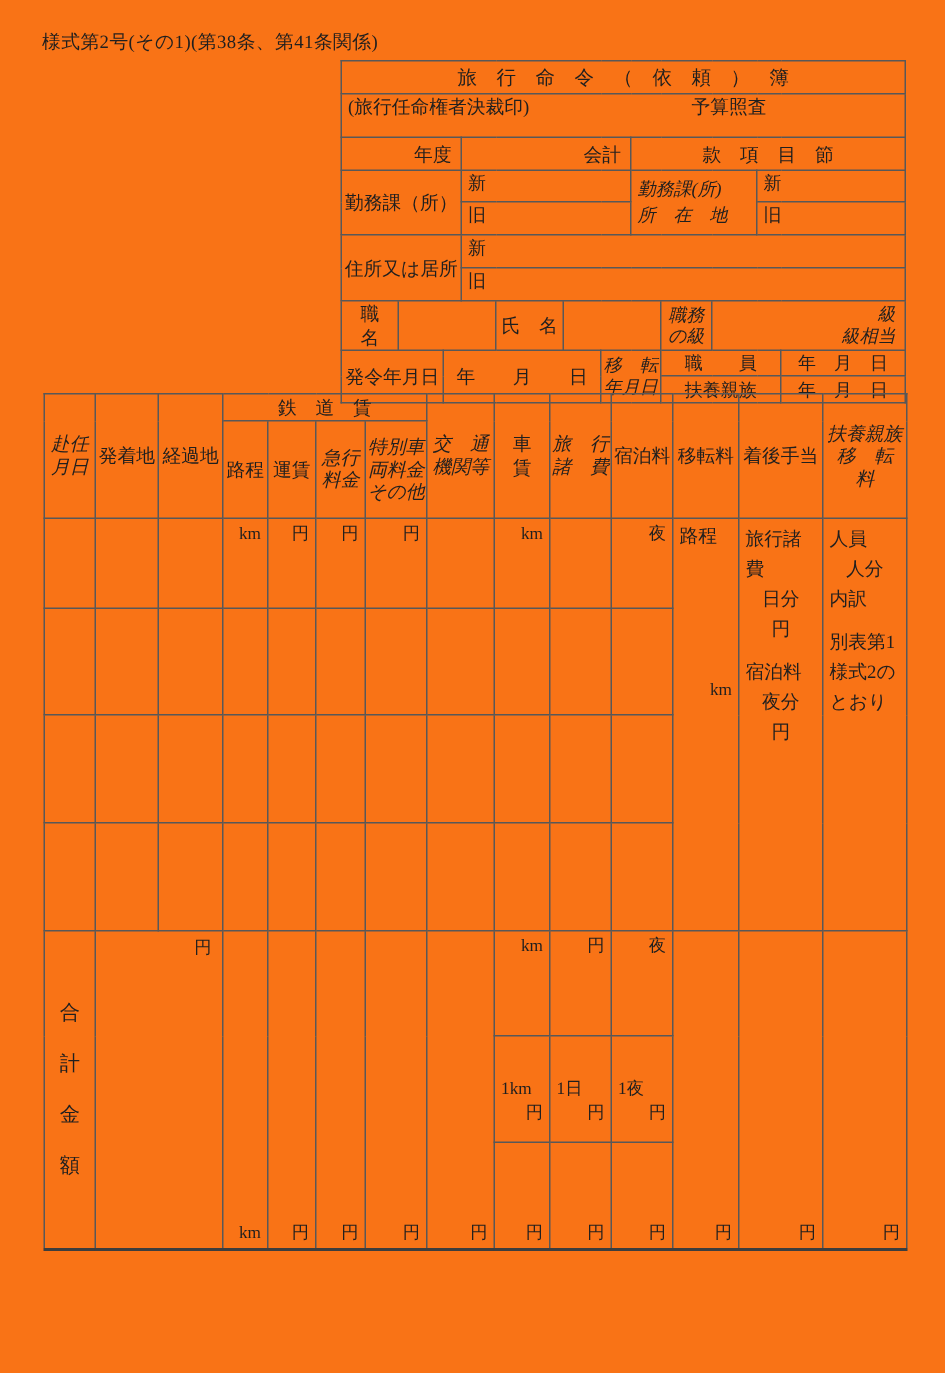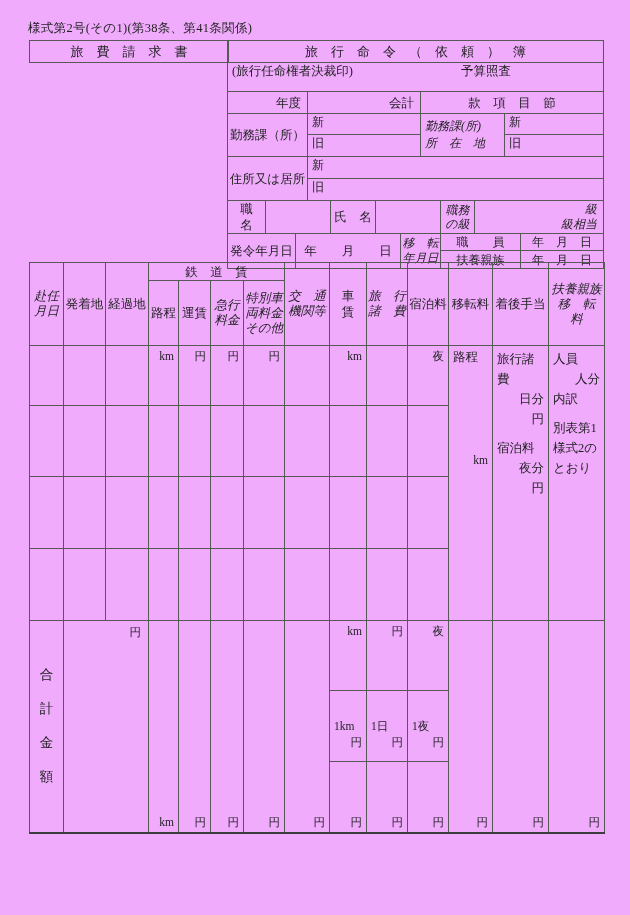--- a/index.html
+++ b/index.html
@@ -1,16 +1,16 @@
 <!DOCTYPE html>
 <html><head>
 <meta charset="utf-8">
 <style>
   html,body{margin:0;padding:0;background:#e9e9e9;}
-  .page{position:relative;width:630px;height:915px;background:#f0abfc;
+  .page{position:relative;width:630px;height:915px;background:#f97316;
         font-family:"Liberation Serif","DejaVu Serif",serif;color:#1f1f1f;overflow:hidden;}
   .note{position:absolute;left:28px;top:20px;font-size:12.5px;letter-spacing:.3px;}
   table.tbl{border-collapse:collapse;table-layout:fixed;position:absolute;border:1px solid #3d3d3d;}
   table.tbl td{border:1px solid #585858;padding:0;font-size:13px;line-height:16px;
                text-align:center;vertical-align:middle;overflow:hidden;}
   #main-tbl{border-bottom-width:2px;}
   .tl{text-align:left!important;} .trr{text-align:right!important;}
   .vt{vertical-align:top!important;}
   .padl{padding-left:4px!important;} .padr{padding-right:6px!important;}
   .pre{white-space:pre-line;font-style:italic;}
@@ -20,39 +20,36 @@
   .br{vertical-align:bottom!important;text-align:right!important;padding:2px 4px!important;font-size:11.5px!important;}
   .rel{position:relative;} .abs{position:absolute;white-space:nowrap;}
   .seal{width:15px;height:15px;border:1.2px solid #2e2e2e;border-radius:50%;
         font-size:9.5px;line-height:15px;text-align:center;}
   .vlabel{display:flex;flex-direction:column;align-items:center;justify-content:center;
           gap:20px;height:208px;font-size:13.5px;line-height:14px;}
   .flexcol{display:flex;flex-direction:column;justify-content:flex-end;height:69px;
            box-sizing:border-box;padding:8px 4px 11px 4px;font-size:11.5px;}
   .flexcol .a{align-self:flex-start;} .flexcol .b{align-self:flex-end;}
   .sixline{line-height:20px;font-size:12.5px;}
-  .sixline .r{text-align:right;} .sixline .l{text-align:left;} .sixline .mt{margin-top:9px;}
+  .sixline .r{} .sixline .l{text-align:left;} .sixline .mt{margin-top:9px;}
   .trans{position:relative;height:273px;font-size:12.5px;}
 </style>
 </head>
 <body>
 
 <div class="page">
 
   <div class="note">様式第2号(その1)(第38条、第41条関係)</div>
 
   <table class="tbl" style="left:29px;top:40px;width:199px;">
     <colgroup>
         <col style="width:43px">
         <col style="width:156px">
       </colgroup>
     <tbody>
-        <tr style="height:22px">
-      <td colspan="2">旅　費　請　求　書</td>
-    </tr>
   </tbody>
     </table>
 
   <table class="tbl" style="left:227px;top:40px;width:376px;">
     <colgroup>
       <col style="width:38px">
         <col style="width:30px">
         <col style="width:12px">
         <col style="width:23px">
       <col style="width:45px">

